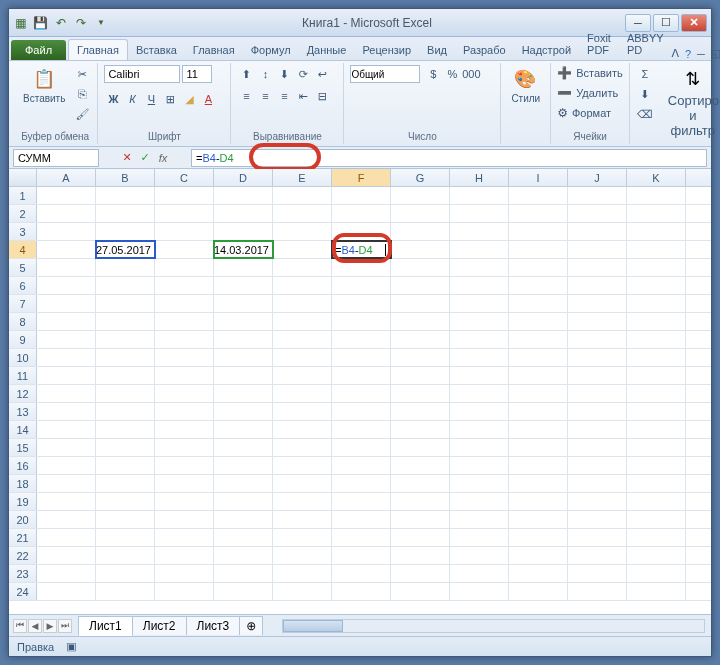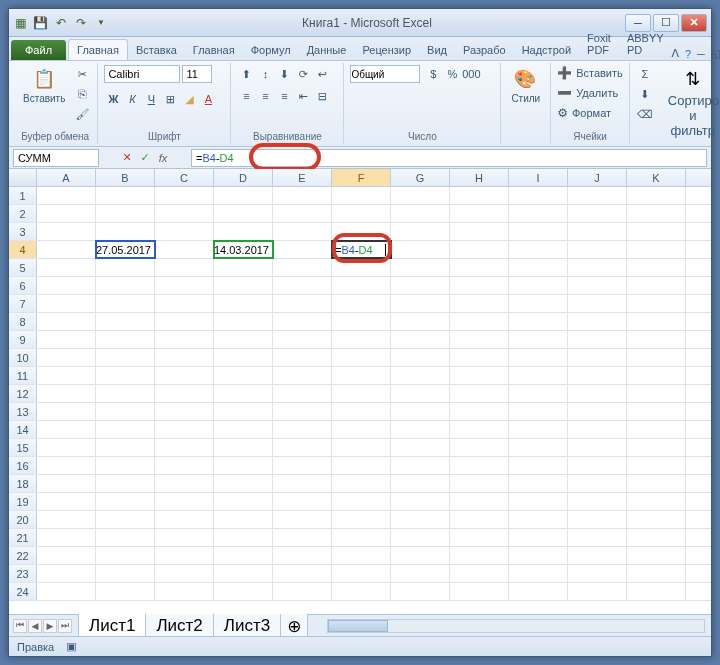--- a/index.html
+++ b/index.html
@@ -49,21 +49,21 @@
 .cell.right{justify-content:flex-end}
 .cell.refblue{outline:2px solid #2a5cc9;outline-offset:-1px}
 .cell.refgreen{outline:2px solid #2a9c3a;outline-offset:-1px}
 .cell.active{outline:2px solid #333;outline-offset:-1px;background:#fff}
 .redcircle2{position:absolute;left:0;top:-8px;width:60px;height:30px;border:4px solid #d43a2a;border-radius:12px;pointer-events:none;z-index:5}
 .cell .cursor{position:absolute;right:4px;width:1px;height:12px;background:#000}
 .fmtext .b{color:#2a5cc9}.fmtext .g{color:#2a9c3a}
 .sheettabs{height:22px;background:#e4ecf6;border-top:1px solid #b0c4db;display:flex;align-items:center;padding-left:4px}
 .navbtns{display:flex;gap:1px;margin-right:6px}
 .navbtn{width:14px;height:14px;display:flex;align-items:center;justify-content:center;font-size:9px;color:#666;border:1px solid #ccc;background:#f4f8fc}
-.stab{padding:2px 10px;font-size:17px;border:1px solid #b0c4db;background:#f4f8fc;border-bottom:none;margin-right:-1px}
+.stab{padding:2px 10px;font-size:12px;border:1px solid #b0c4db;background:#f4f8fc;border-bottom:none;margin-right:-1px}
 .stab.active{background:#fff;font-weight:normal;border-bottom:1px solid #fff}
 .hscroll{flex:1;margin-left:20px;margin-right:6px;height:14px;background:#e4ecf6;border:1px solid #c0cddc;position:relative}
 .hscroll .thumb{position:absolute;left:0;top:0;width:60px;height:12px;background:linear-gradient(#d6e4f2,#b8cde4);border:1px solid #9bb8d9}
 .statusbar{height:20px;background:linear-gradient(#e4ecf6,#d6e4f2);border-top:1px solid #b0c4db;display:flex;align-items:center;padding:0 8px;font-size:11px;color:#3c5a7a}
 .statusbar .right{margin-left:auto;display:flex;align-items:center;gap:6px}
 .viewbtn{width:18px;height:14px;border:1px solid #b0c4db;background:#f4f8fc}
 .zoom{display:flex;align-items:center;gap:4px}
 .zslider{width:80px;height:4px;background:#b0c4db;position:relative}
 .zslider .zt{position:absolute;left:38px;top:-3px;width:6px;height:10px;background:#d6e4f2;border:1px solid #888}
 </style>

